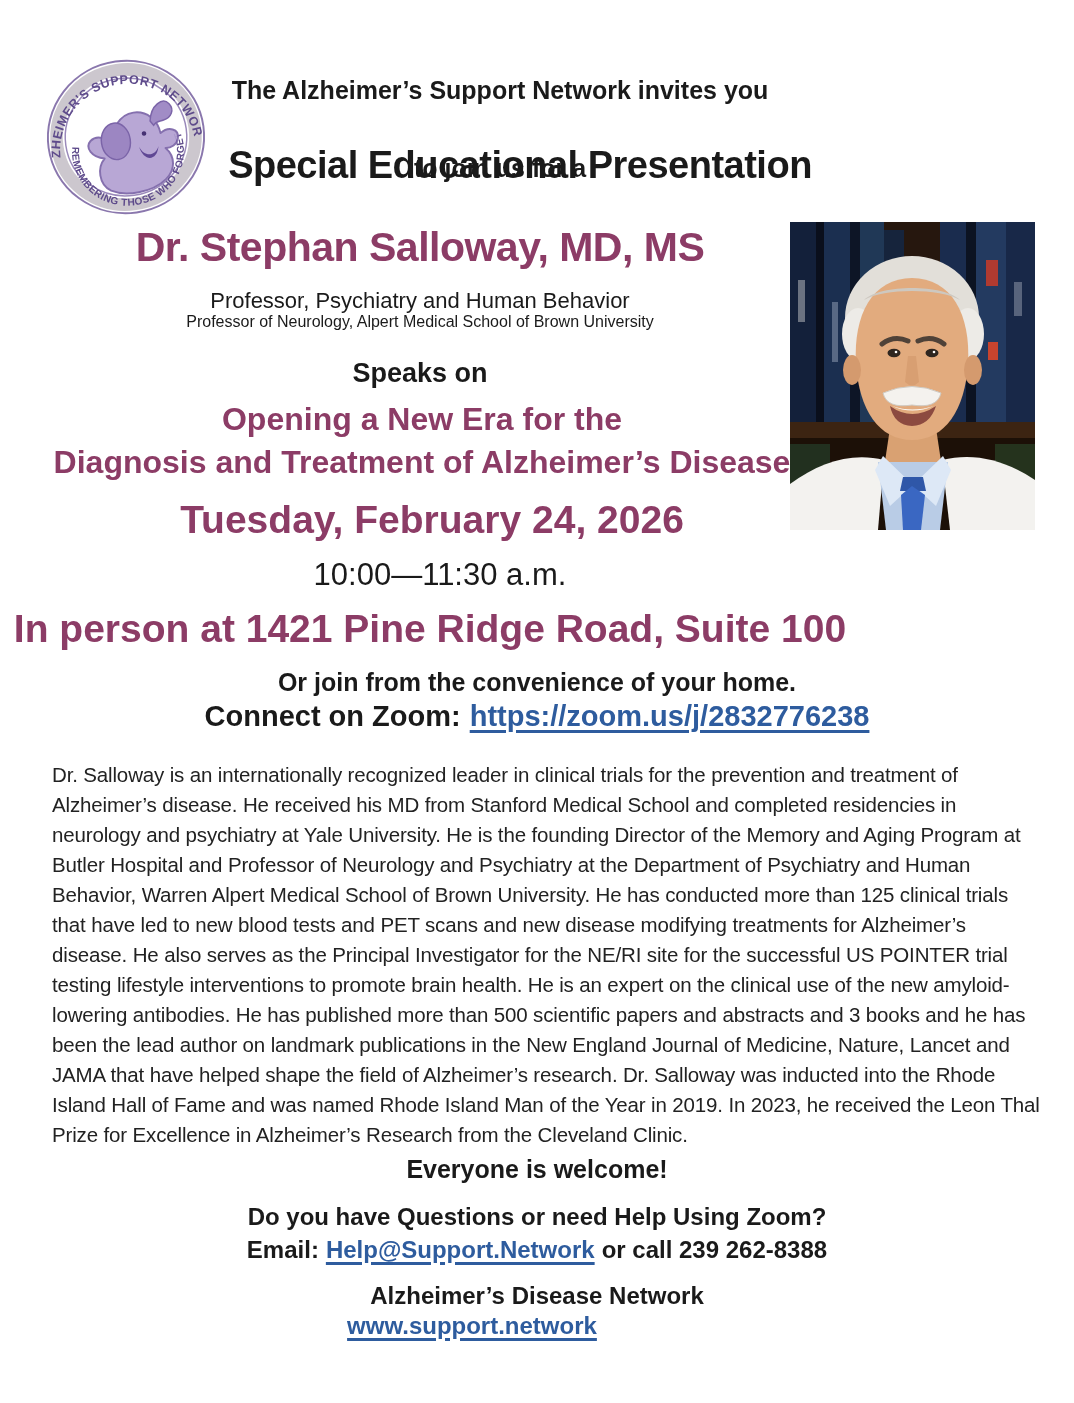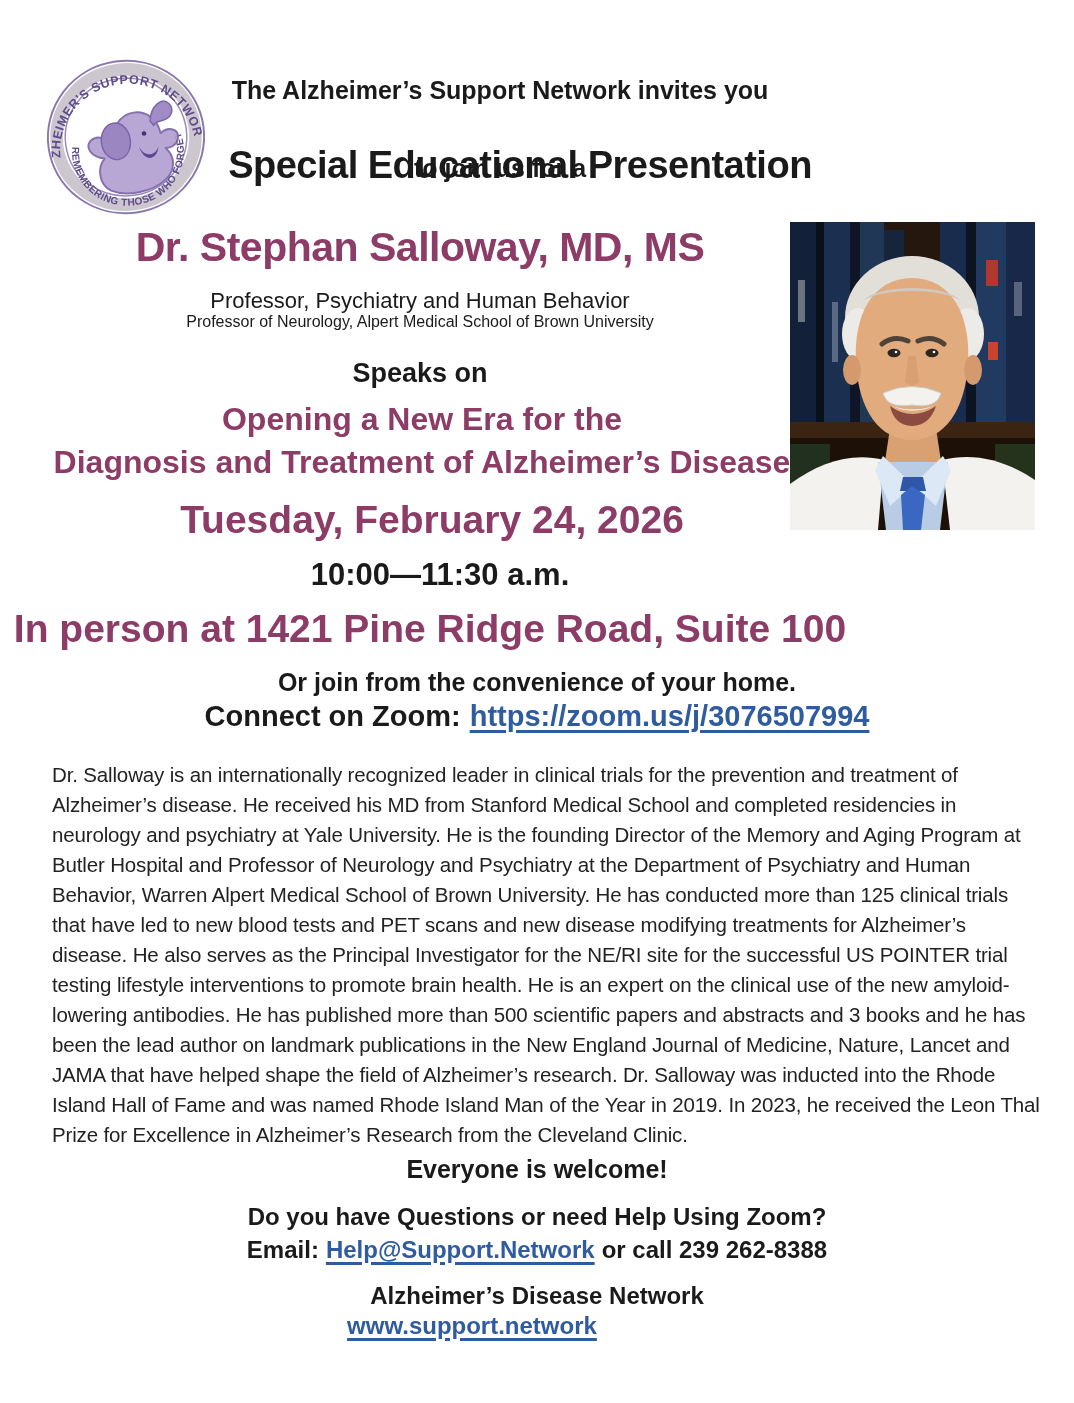--- a/index.html
+++ b/index.html
@@ -18,21 +18,21 @@
 
   .logo{top:54px;left:44px;width:164px;height:166px;}
   .photo{top:222px;left:790px;width:245px;height:308px;}
 
   .name{top:224px;left:0;width:840px;font-size:41px;font-weight:bold;letter-spacing:-0.5px;}
   .role1{top:288px;left:0;width:840px;font-size:22px;}
   .role2{top:313px;left:0;width:840px;font-size:16px;}
   .speaks{top:358px;left:0;width:840px;font-size:27px;font-weight:bold;}
   .talktitle{top:398px;left:0;width:844px;font-size:32px;line-height:43px;font-weight:bold;}
   .date{top:498px;left:0;width:840px;font-size:39px;font-weight:bold;margin-left:12px;}
-  .time{top:557px;left:0;width:880px;font-size:31px;font-weight:bold;}
+  .time{top:557px;left:0;width:880px;font-size:31px;font-weight:normal;}
   .loc{top:607px;left:0;width:860px;font-size:39px;font-weight:bold;}
   .home{top:668px;left:0;width:1074px;font-size:25px;font-weight:bold;}
   .connect{top:700px;left:0;width:1074px;font-size:29px;font-weight:bold;}
 
   .bio{top:760px;left:52px;width:990px;font-size:20.5px;line-height:30px;letter-spacing:-0.15px;color:#222;}
 
   .welcome{top:1155px;left:0;width:1074px;font-size:25px;font-weight:bold;}
   .questions{top:1203px;left:0;width:1074px;font-size:24px;font-weight:bold;}
   .emailline{top:1236px;left:0;width:1074px;font-size:24px;font-weight:bold;}
   .emailline a.lnk{margin:0 7px;}
@@ -142,21 +142,21 @@
 
   <div class="abs ctr talktitle maroon">
     <span>Opening a New Era for the</span><br>
     <span>Diagnosis and Treatment of Alzheimer’s Disease</span>
   </div>
   <div class="abs ctr date maroon">Tuesday, February 24, 2026</div>
   <div class="abs ctr time">10:00—11:30 a.m.</div>
   <div class="abs ctr loc maroon">In person at 1421 Pine Ridge Road, Suite 100</div>
   <div class="abs ctr home">Or join from the convenience of your home.</div>
   <div class="abs ctr connect">
-    <span>Connect on Zoom:</span><a class="lnk">https://zoom.us/j/3076507994</a>
+    <span>Connect on Zoom:</span><a class="lnk">https://zoom.us/j/2832776238</a>
   </div>
 
   <div class="abs bio">Dr. Salloway is an internationally recognized leader in clinical trials for the prevention and treatment of Alzheimer’s disease. He received his MD from Stanford Medical School and completed residencies in neurology and psychiatry at Yale University. He is the founding Director of the Memory and Aging Program at Butler Hospital and Professor of Neurology and Psychiatry at the Department of Psychiatry and Human Behavior, Warren Alpert Medical School of Brown University. He has conducted more than 125 clinical trials that have led to new blood tests and PET scans and new disease modifying treatments for Alzheimer’s disease. He also serves as the Principal Investigator for the NE/RI site for the successful US POINTER trial testing lifestyle interventions to promote brain health. He is an expert on the clinical use of the new amyloid-lowering antibodies. He has published more than 500 scientific papers and abstracts and 3 books and he has been the lead author on landmark publications in the New England Journal of Medicine, Nature, Lancet and JAMA that have helped shape the field of Alzheimer’s research. Dr. Salloway was inducted into the Rhode Island Hall of Fame and was named Rhode Island Man of the Year in 2019. In 2023, he received the Leon Thal Prize for Excellence in Alzheimer’s Research from the Cleveland Clinic.</div>
 
   <div class="abs ctr welcome">Everyone is welcome!</div>
   <div class="abs ctr questions">Do you have Questions or need Help Using Zoom?</div>
   <div class="abs ctr emailline">
     <span>Email:</span><a class="lnk">Help@Support.Network</a><span>or call 239 262-8388</span>
   </div>
   <div class="abs ctr org">Alzheimer’s Disease Network</div>

